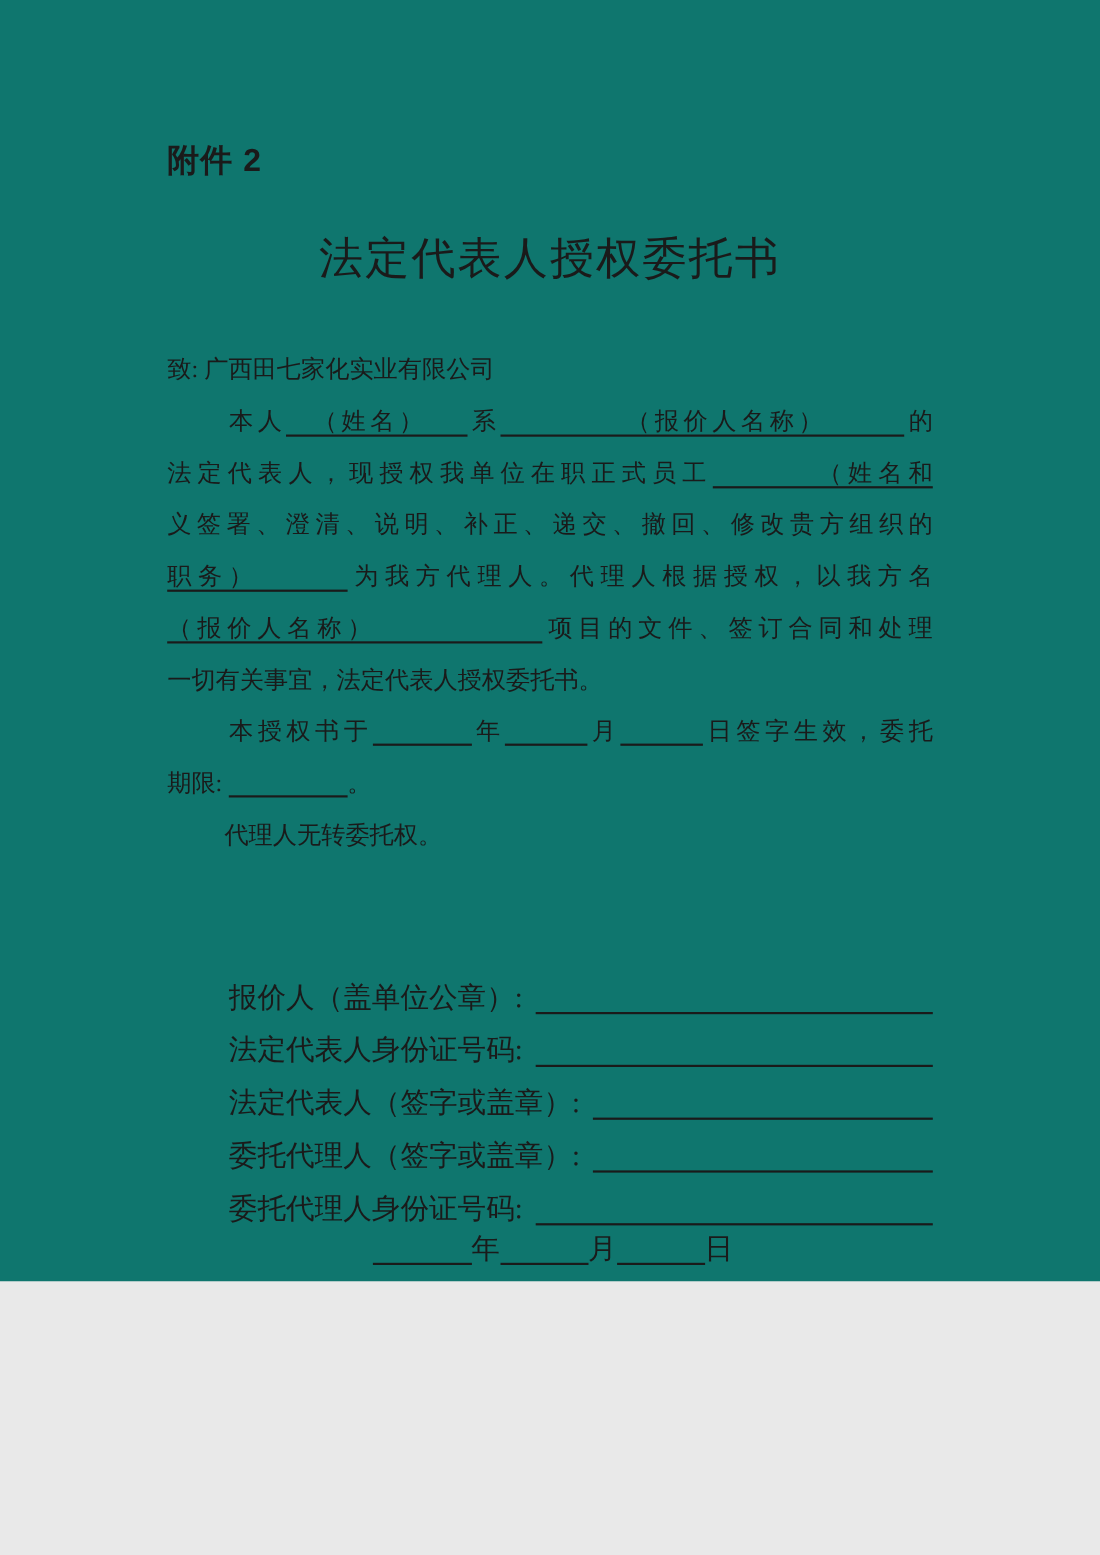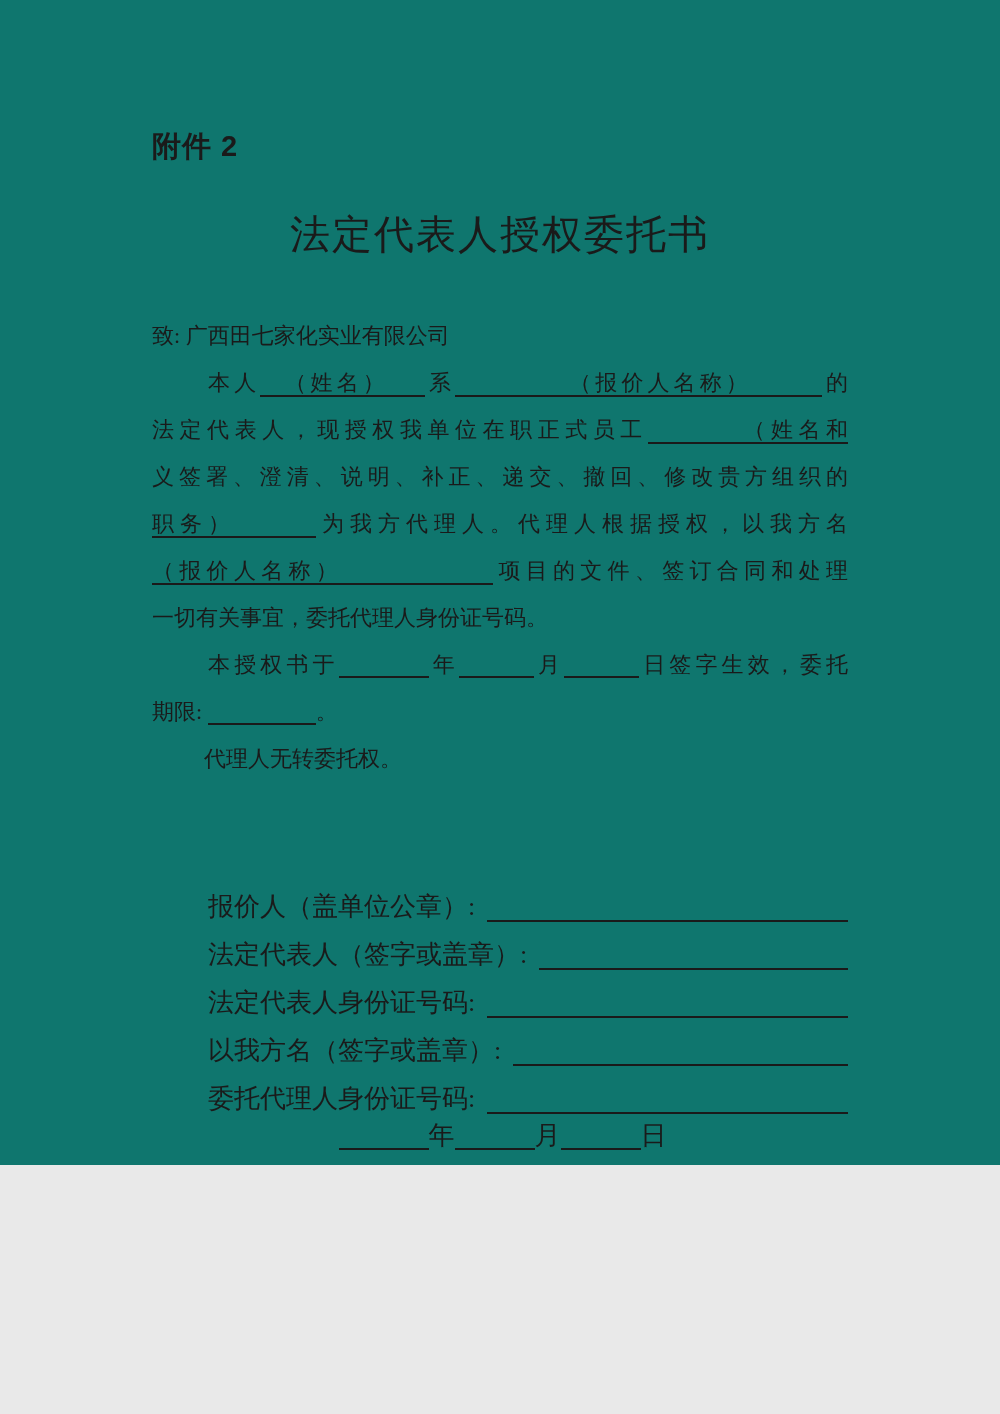--- a/index.html
+++ b/index.html
@@ -72,45 +72,45 @@
     <div class="line just"><span class="ind"></span><span>本人</span><span class="u"><span class="b w20"></span><span>（姓名）</span><span class="b w36"></span></span><span>系</span><span class="u"><span class="b w110"></span><span>（报价人名称）</span><span class="b w70"></span></span><span>的</span></div>
 
     <div class="line just"><span>法定代表人，现授权我单位在职正式员工</span><span class="u"><span class="b w90"></span><span>（姓名和</span></span></div>
 
     <div class="line just">义签署、澄清、说明、补正、递交、撤回、修改贵方组织的</div>
 
     <div class="line just"><span class="u"><span>职务）</span><span class="b w80"></span></span><span>为我方代理人。代理人根据授权，以我方名</span></div>
 
     <div class="line just"><span class="u"><span>（报价人名称）</span><span class="b w150"></span></span><span>项目的文件、签订合同和处理</span></div>
 
-    <div class="line">一切有关事宜，委托代理人身份证号码。</div>
+    <div class="line">一切有关事宜，法定代表人授权委托书。</div>
 
     <div class="line just"><span class="ind"></span><span>本授权书于</span><span class="bu w90"></span><span>年</span><span class="bu w75"></span><span>月</span><span class="bu w75"></span><span>日签字生效，委托</span></div>
 
     <div class="line"><span>期限: </span><span class="bu w108"></span><span>。</span></div>
 
     <div class="line"><span class="ind"></span><span>代理人无转委托权。</span></div>
 
   </div>
 
   <div class="sig">
     <div class="sig-row">
         <span class="sig-label">报价人（盖单位公章）: </span>
         <span class="sig-fill"></span>
       </div>
     <div class="sig-row">
+        <span class="sig-label">法定代表人身份证号码: </span>
+        <span class="sig-fill"></span>
+      </div>
+    <div class="sig-row">
         <span class="sig-label">法定代表人（签字或盖章）: </span>
         <span class="sig-fill"></span>
       </div>
     <div class="sig-row">
-        <span class="sig-label">法定代表人身份证号码: </span>
-        <span class="sig-fill"></span>
-      </div>
-    <div class="sig-row">
-        <span class="sig-label">以我方名（签字或盖章）: </span>
+        <span class="sig-label">委托代理人（签字或盖章）: </span>
         <span class="sig-fill"></span>
       </div>
     <div class="sig-row">
         <span class="sig-label">委托代理人身份证号码: </span>
         <span class="sig-fill"></span>
       </div>
   </div>
 
   <div class="dateline"><span class="bu w90"></span><span>年</span><span class="bu w80"></span><span>月</span><span class="bu w80"></span><span>日</span></div>
 

